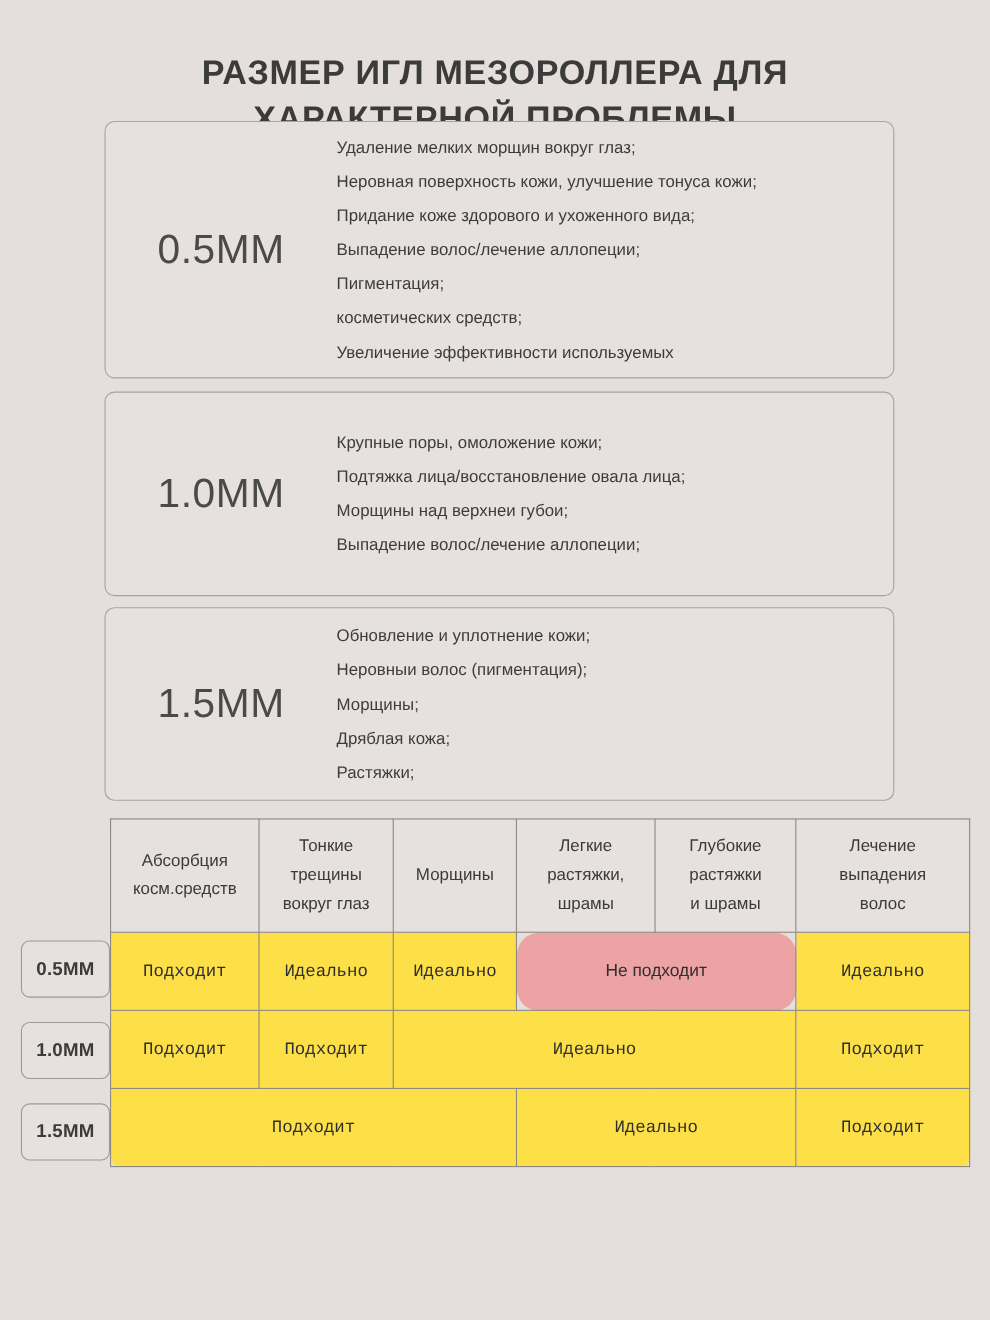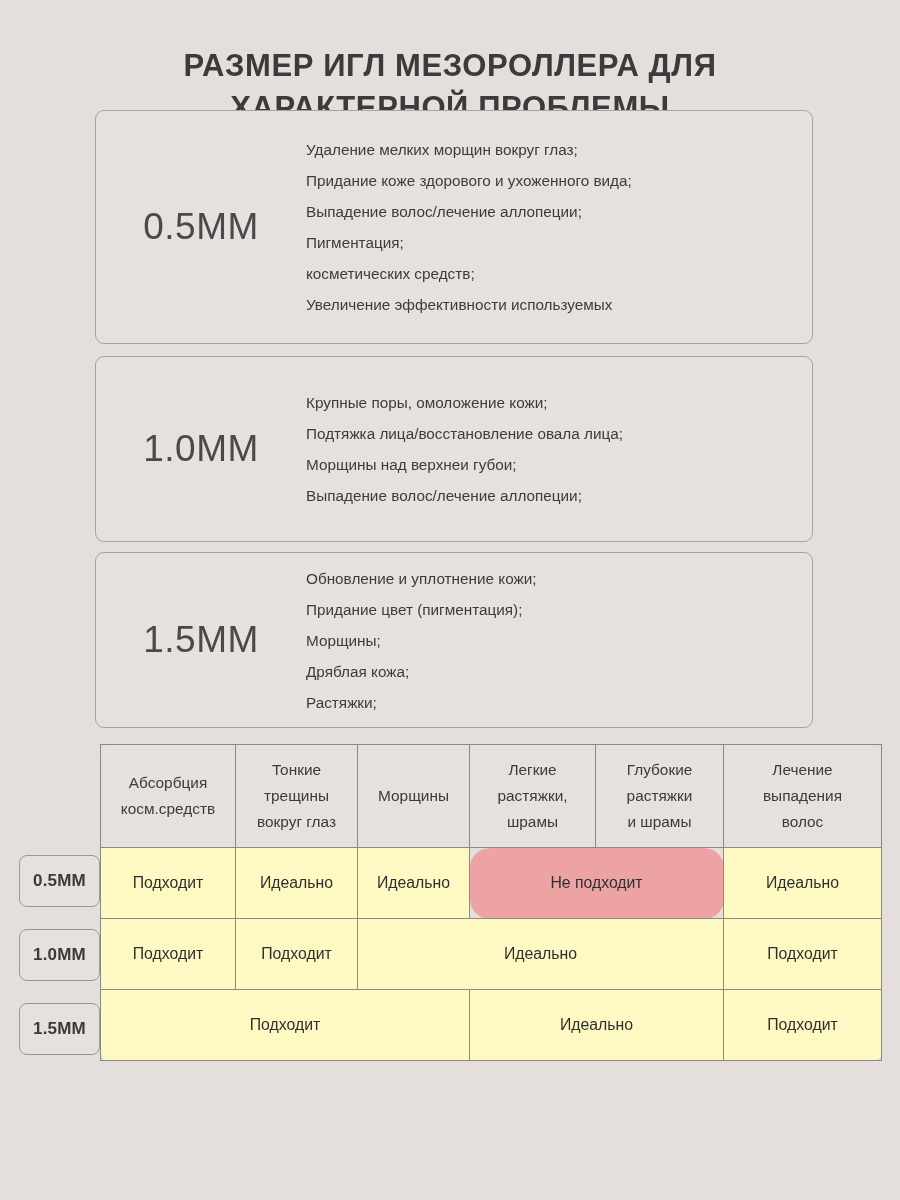--- a/index.html
+++ b/index.html
@@ -129,21 +129,21 @@
     font-size: 15.4px;
     line-height: 26px;
     color: #3b3b3b;
     font-weight: 400;
   }
   .grid td {
     height: 70px;
     font-size: 15.8px;
     color: #2f2f2f;
   }
-  td.ok   { background: #fef9c3; }
+  td.ok   { background: #fde047; font-family: Liberation Mono, monospace; }
   td.bad  { background: #eda2a4; border-radius: 20px; }
 
   
   .grid th:first-child { border-top-left-radius: 9px; }
   .grid th:last-child  { border-top-right-radius: 9px; text-align: center; }
   .grid tr:last-child td:first-child { border-bottom-left-radius: 9px; }
   .grid tr:last-child td:last-child  { border-bottom-right-radius: 9px; }
   .hdr-line { display: block; }
 </style>
 </head>
@@ -153,20 +153,21 @@
 
   <h1 class="title">
     <span class="line">РАЗМЕР ИГЛ МЕЗОРОЛЛЕРА ДЛЯ</span>
     <span class="line">ХАРАКТЕРНОЙ ПРОБЛЕМЫ</span>
   </h1>
 
   <section class="card" id="card-05">
     <div class="card-size">0.5MM</div>
     <ul class="card-list">
       <li>Удаление мелких морщин вокруг глаз;</li>
+      <li>Неровная поверхность кожи, улучшение тонуса кожи;</li>
       <li>Придание коже здорового и ухоженного вида;</li>
       <li>Выпадение волос/лечение аллопеции;</li>
       <li>Пигментация;</li>
       <li>косметических средств;</li>
       <li>Увеличение эффективности используемых</li>
     </ul>
   </section>
 
   <section class="card" id="card-10">
     <div class="card-size">1.0MM</div>
@@ -175,21 +176,21 @@
       <li>Подтяжка лица/восстановление овала лица;</li>
       <li>Морщины над верхнеи губои;</li>
       <li>Выпадение волос/лечение аллопеции;</li>
     </ul>
   </section>
 
   <section class="card" id="card-15">
     <div class="card-size">1.5MM</div>
     <ul class="card-list">
       <li>Обновление и уплотнение кожи;</li>
-      <li>Придание цвет (пигментация);</li>
+      <li>Неровныи волос (пигментация);</li>
       <li>Морщины;</li>
       <li>Дряблая кожа;</li>
       <li>Растяжки;</li>
     </ul>
   </section>
 
   <div id="table-wrap">
 
     <div class="row-label" id="label-05">0.5MM</div>
     <div class="row-label" id="label-10">1.0MM</div>

